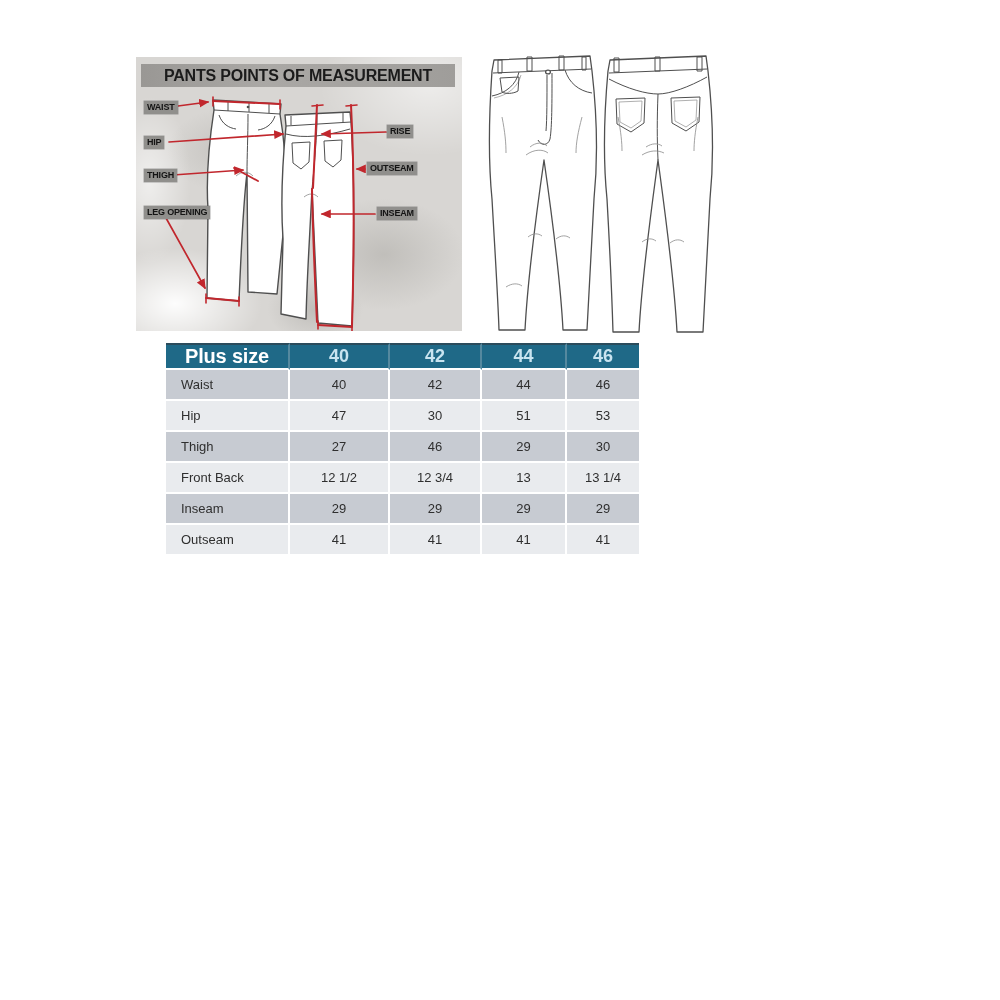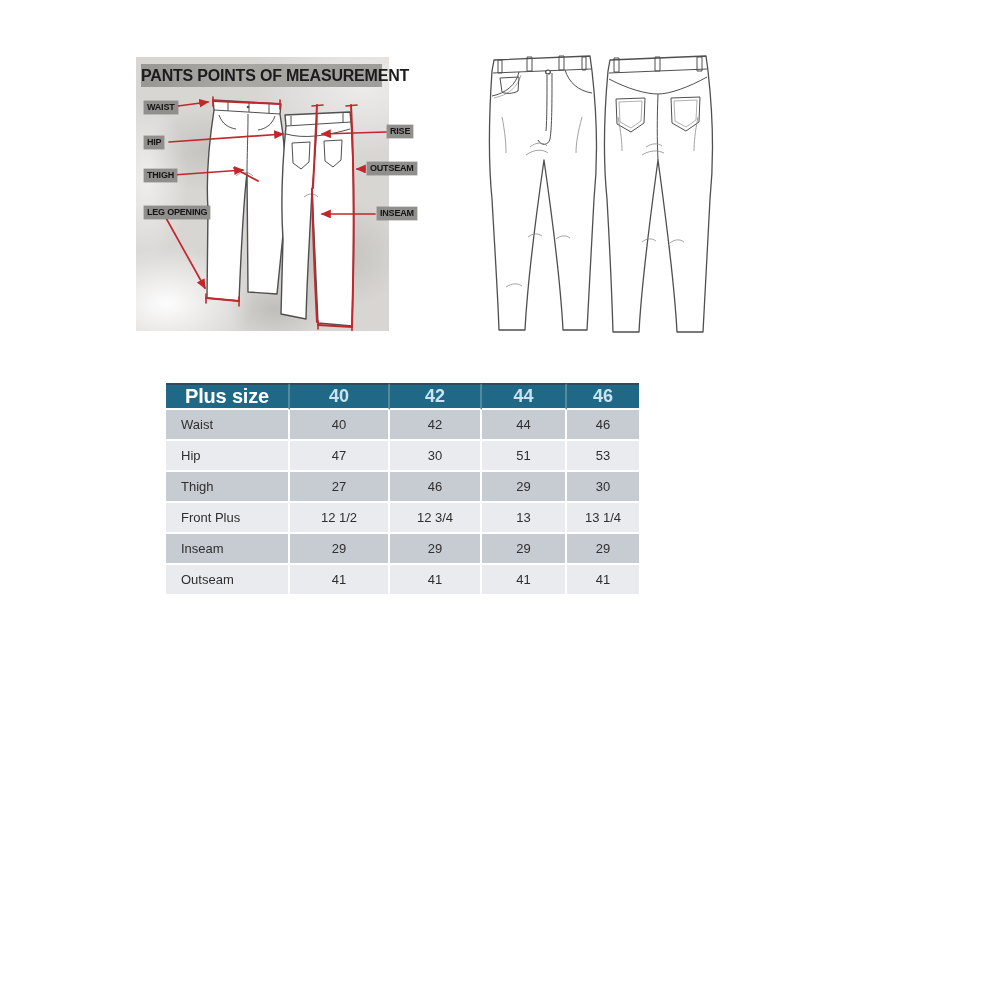--- a/index.html
+++ b/index.html
@@ -17,21 +17,21 @@
   *{box-sizing:border-box;}
   html,body{margin:0;padding:0;}
   body{
     width:1000px;height:1000px;background:#ffffff;
     font-family:"Liberation Sans","DejaVu Sans",sans-serif;
   }
   .canvas{position:relative;width:1000px;height:1000px;overflow:hidden;background:#fff;}
 
   
   .diagram{
-    position:absolute;left:136px;top:57px;width:253px;height:274px;
+    position:absolute;left:136px;top:57px;width:326px;height:274px;
     background:
       radial-gradient(140px 90px at 12% 90%, rgba(255,255,255,.95), rgba(255,255,255,0) 62%),
       radial-gradient(170px 110px at 90% 10%, rgba(255,255,255,.55), rgba(255,255,255,0) 65%),
       radial-gradient(130px 90px at 76% 72%, rgba(138,136,130,.30), rgba(138,136,130,0) 62%),
       radial-gradient(100px 70px at 28% 34%, rgba(138,136,130,.24), rgba(138,136,130,0) 60%),
       radial-gradient(80px 55px at 55% 92%, rgba(128,126,120,.28), rgba(128,126,120,0) 60%),
       radial-gradient(60px 120px at 4% 45%, rgba(255,255,255,.6), rgba(255,255,255,0) 70%),
       var(--diagram-bg);
   }
   .diagram-title{
@@ -48,21 +48,20 @@
   }
 
   
   .flats{position:absolute;left:486px;top:47px;width:234px;height:286px;}
 
   
   .size-table{
     position:absolute;left:166px;top:343px;width:473px;
     border-collapse:separate;border-spacing:0;table-layout:fixed;
     font-family:"Liberation Sans","DejaVu Sans",sans-serif;
-    margin-top:40px;
   }
   .size-table thead th{
     background:var(--table-header-bg);
     height:24px;vertical-align:middle;text-align:center;
     border-top:2px solid #2b4c5c;
     border-bottom:2px solid #ffffff;
     border-right:2px solid #55899f;
     padding:0;
   }
   .size-table thead th:last-child{border-right:none;}
@@ -244,21 +243,21 @@
         <td>53</td>
       </tr>
       <tr>
         <th>Thigh</th>
         <td>27</td>
         <td>46</td>
         <td>29</td>
         <td>30</td>
       </tr>
       <tr>
-        <th>Front Plus</th>
+        <th>Front Back</th>
         <td>12 1/2</td>
         <td>12 3/4</td>
         <td>13</td>
         <td>13 1/4</td>
       </tr>
       <tr>
         <th>Inseam</th>
         <td>29</td>
         <td>29</td>
         <td>29</td>

